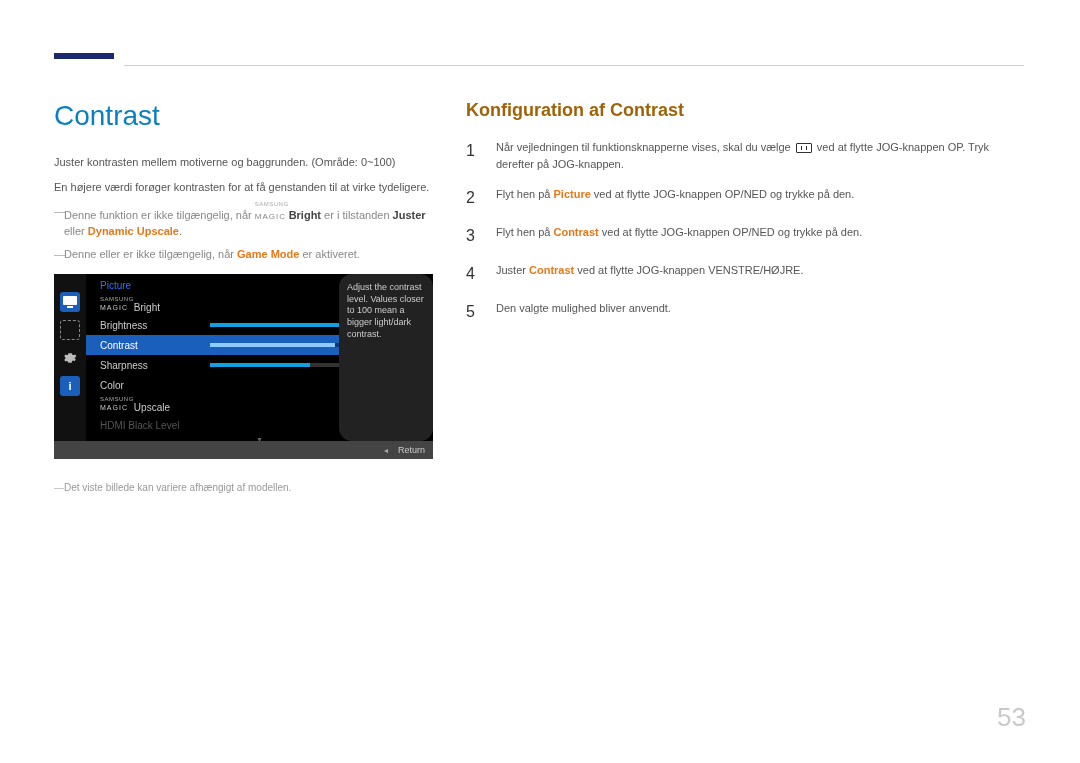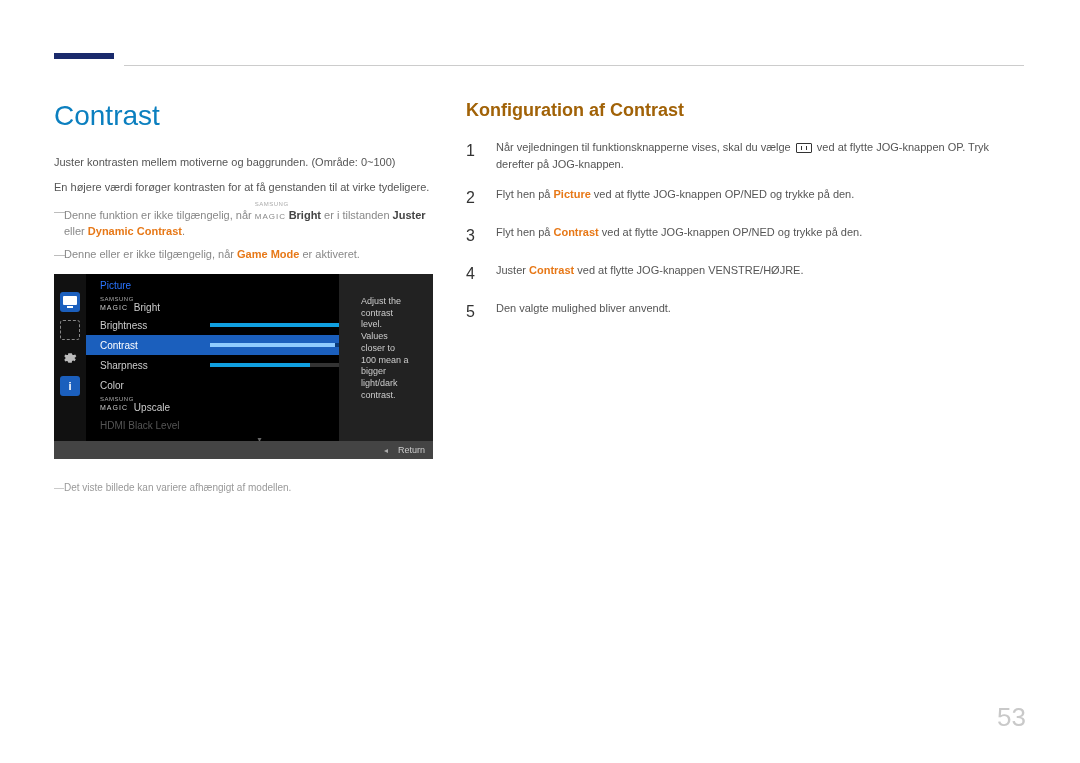--- a/index.html
+++ b/index.html
@@ -140,21 +140,22 @@
   .osd-row.sel .slider .fill { background: #8ecbff; }
   .osd-row .val { width: 36px; text-align: right; }
   .osd-row.dim { color: #555; }
   .osd-help {
     position: absolute;
     top: 0; right: 0; width: 94px; height: 100%;
     background: #222;
     color: #ccc;
     font-size: 9px;
     line-height: 1.3;
-    padding: 22px;
+    padding: 8px;
+    border-radius: 13px;
   }
   .osd-foot {
     position: absolute;
     left: 0; right: 0; bottom: 0; height: 18px;
     background: #444;
     color: #ccc;
     font-size: 9px;
     display: flex;
     align-items: center;
     justify-content: flex-end;
@@ -240,21 +241,21 @@
 </div>
 
 <div class="cols">
 
   <div class="col-left">
     <h1 class="title">Contrast</h1>
     <p class="para">Juster kontrasten mellem motiverne og baggrunden. (Område: 0~100)</p>
     <p class="para">En højere værdi forøger kontrasten for at få genstanden til at virke tydeligere.</p>
 
     <p class="note">
-      <span>Denne funktion er ikke tilgængelig, når </span><span class="magic-wrap"><span class="magic-sup">SAMSUNG</span><span style="font-size:8px;letter-spacing:1px;">MAGIC</span></span><span class="hl-bold">Bright</span><span> er i tilstanden </span><span class="hl-bold">Juster</span><span> eller </span><span class="hl-orange">Dynamic Contrast</span><span>.</span>
+      <span>Denne funktion er ikke tilgængelig, når </span><span class="magic-wrap"><span class="magic-sup">SAMSUNG</span><span style="font-size:8px;letter-spacing:1px;">MAGIC</span></span><span class="hl-bold">Bright</span><span> er i tilstanden </span><span class="hl-bold">Juster</span><span> eller </span><span class="hl-orange">Dynamic Upscale</span><span>.</span>
     </p>
 
     <p class="note">
       <span>Denne eller er ikke tilgængelig, når </span><span class="hl-orange">Game Mode</span><span> er aktiveret.</span>
     </p>
 
     <div class="osd">
       <div class="osd-side">
         <div class="ico ico-mon">
           <svg viewBox="0 0 20 20">

